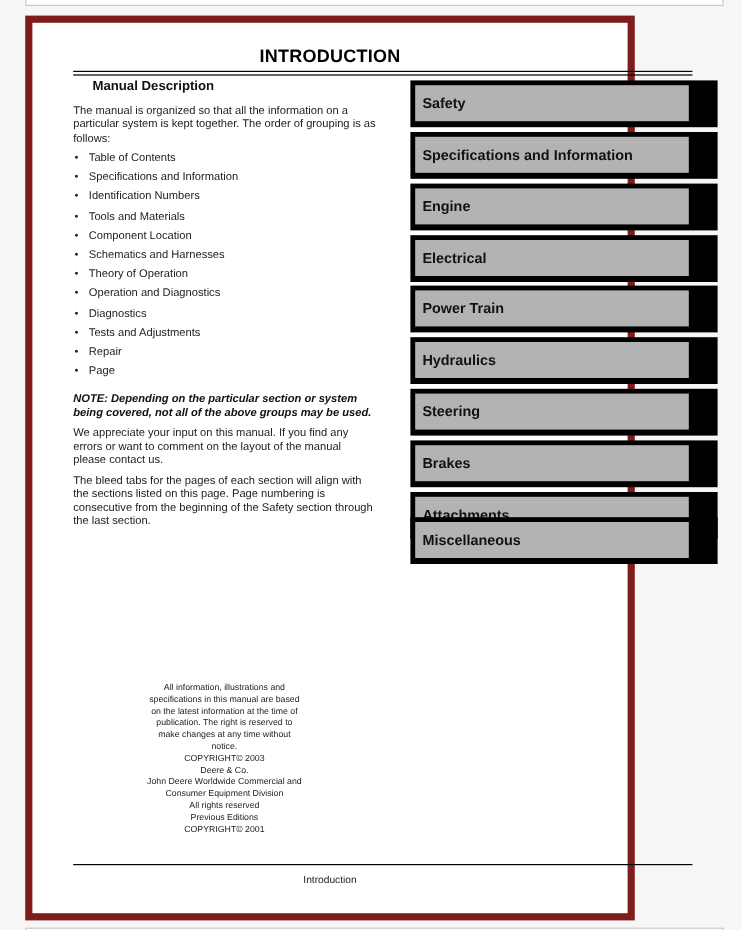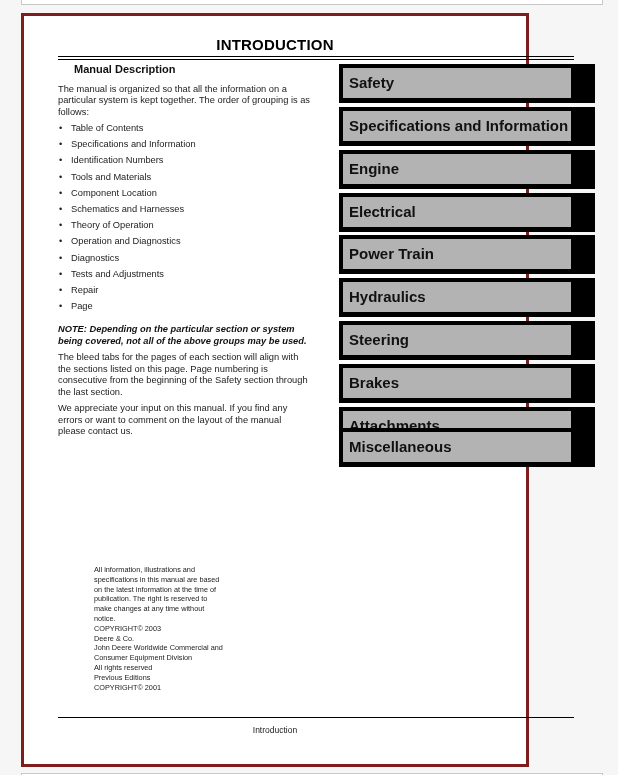--- a/index.html
+++ b/index.html
@@ -12,21 +12,21 @@
   .page-prev {
     position: absolute; left: 21px; top: -10px; width: 582px; height: 15px;
     background: #fff; border: 1px solid #c8c8c8; box-sizing: border-box;
   }
   .page-next {
     position: absolute; left: 21px; top: 773px; width: 582px; height: 20px;
     background: #fff; border: 1px solid #c8c8c8; box-sizing: border-box;
   }
   .page {
     position: absolute; left: 21px; top: 13px; width: 508px; height: 754px;
-    background: #fff; border: 3px solid #7f1d1d; box-sizing: border-box;
+    background: #fff; border: 6px solid #7f1d1d; box-sizing: border-box;
   }
   .title {
     position: absolute; left: 0; width: 100%; top: 20px;
     text-align: center; font-weight: bold; font-size: 15px; letter-spacing: 0.2px;
     color: #000;
   }
   .double-rule {
     position: absolute; left: 34px; width: 516px; top: 40px; height: 4px;
     border-top: 1px solid #000; border-bottom: 1px solid #000;
     box-sizing: border-box;
@@ -46,26 +46,26 @@
   .tabs {
     position: absolute; left: 315px; top: 48px; width: 256px;
   }
   .tab {
     position: absolute; left: 0; width: 256px; height: 39px;
     background: #000;
   }
   .tab-inner {
     position: absolute; left: 4px; top: 4px; width: 228px; height: 30px;
     background: #b3b3b3;
-    font-weight: bold; font-size: 15px; color: #111;
+    font-weight: bold; font-size: 12px; color: #111;
     line-height: 30px; padding-left: 6px; box-sizing: border-box;
   }
   .copyright {
     position: absolute; left: 70px; top: 549px; width: 180px;
-    text-align: left; font-size: 7.3px; line-height: 9.8px; color: #222;
+    text-align: center; font-size: 7.3px; line-height: 9.8px; color: #222;
   }
   .footer-rule {
     position: absolute; left: 34px; width: 516px; top: 701px; height: 0;
     border-top: 1px solid #000;
   }
   .footer-label {
     position: absolute; left: 0; width: 100%; top: 709px; text-align: center;
     font-size: 8.5px; color: #222;
   }
   .watermark {
@@ -94,22 +94,22 @@
       <li><span class="bullet">•</span><span>Component Location</span></li>
       <li><span class="bullet">•</span><span>Schematics and Harnesses</span></li>
       <li><span class="bullet">•</span><span>Theory of Operation</span></li>
       <li><span class="bullet">•</span><span>Operation and Diagnostics</span></li>
       <li><span class="bullet">•</span><span>Diagnostics</span></li>
       <li><span class="bullet">•</span><span>Tests and Adjustments</span></li>
       <li><span class="bullet">•</span><span>Repair</span></li>
       <li><span class="bullet">•</span><span>Page</span></li>
     </ul>
     <p class="note">NOTE: Depending on the particular section or system being covered, not all of the above groups may be used.</p>
+    <p class="para">We appreciate your input on this manual. If you find any errors or want to comment on the layout of the manual please contact us.</p>
     <p class="para">The bleed tabs for the pages of each section will align with the sections listed on this page. Page numbering is consecutive from the beginning of the Safety section through the last section.</p>
-    <p class="para">We appreciate your input on this manual. If you find any errors or want to comment on the layout of the manual please contact us.</p>
   </div>
 
   <div class="tabs">
     <div class="tab" style="top:0px">
         <div class="tab-inner">Safety</div>
       </div>
     <div class="tab" style="top:43px">
         <div class="tab-inner">Specifications and Information</div>
       </div>
     <div class="tab" style="top:86px">

